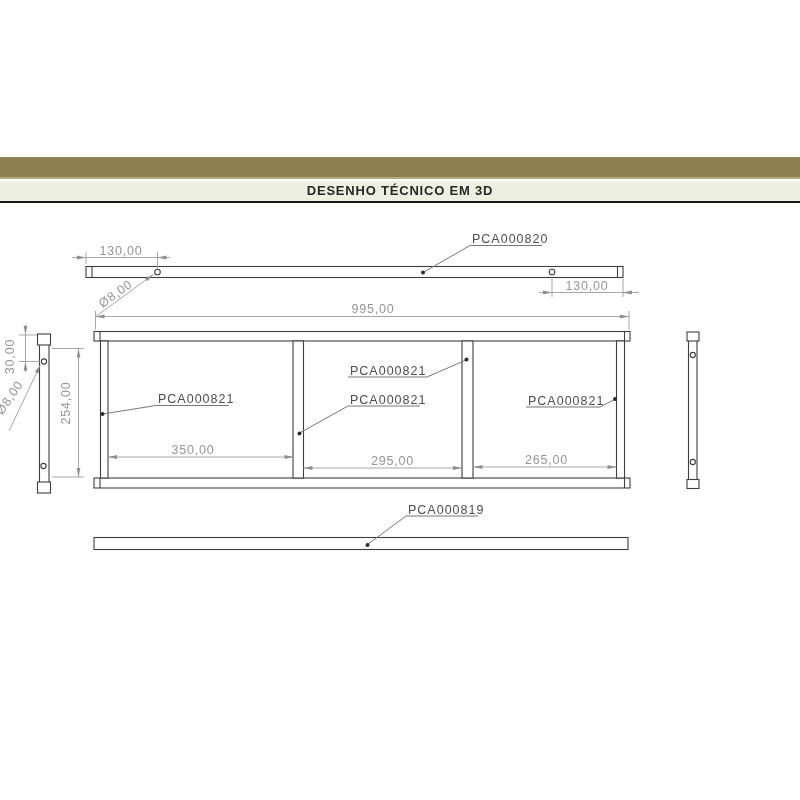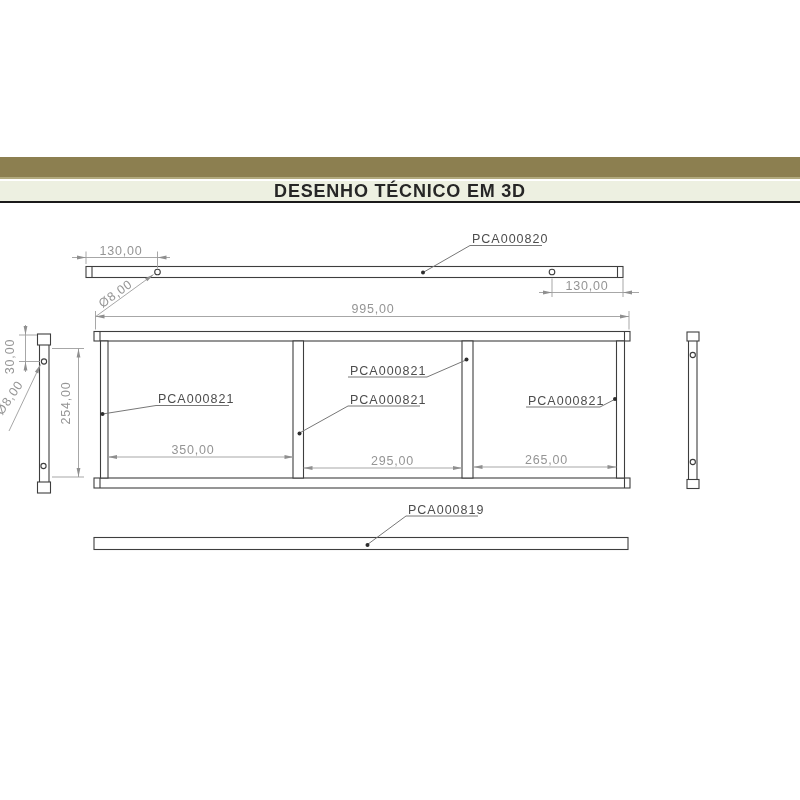--- a/index.html
+++ b/index.html
@@ -2,21 +2,21 @@
 <html><head>
 <meta charset="utf-8">
 <style>
   html,body{margin:0;padding:0;background:#ffffff;}
   #page{position:relative;width:800px;height:800px;background:#ffffff;overflow:hidden;
         font-family:"Liberation Sans",sans-serif;}
   #band-olive{position:absolute;left:0;top:157px;width:800px;height:20px;
         background:#8C7F50;border-bottom:2px solid #B2AA7D;}
   #band-title{position:absolute;left:0;top:181px;width:800px;height:20px;
         background:#EDF0E1;border-bottom:2px solid #1A1A1A;
-        text-align:center;line-height:20px;font-size:18px;font-weight:bold;
+        text-align:center;line-height:20px;font-size:13px;font-weight:bold;
         letter-spacing:0.8px;color:#262626;}
   #drawing{position:absolute;left:0;top:0;width:800px;height:800px;}
   .geo{stroke:#3E3E3E;stroke-width:1.1;fill:#ffffff;}
   .geoline{stroke:#3E3E3E;stroke-width:1.1;fill:none;}
   .dim{stroke:#9D9D9D;stroke-width:0.9;fill:none;}
   .dimarrow{fill:#8F8F8F;stroke:none;}
   .leader{stroke:#777777;stroke-width:1;fill:none;}
   .dot{fill:#2E2E2E;stroke:none;}
   .dimtext{font-size:12.5px;fill:#959595;letter-spacing:0.8px;}
   .labeltext{font-size:12.5px;fill:#4D4D4D;letter-spacing:1px;}

